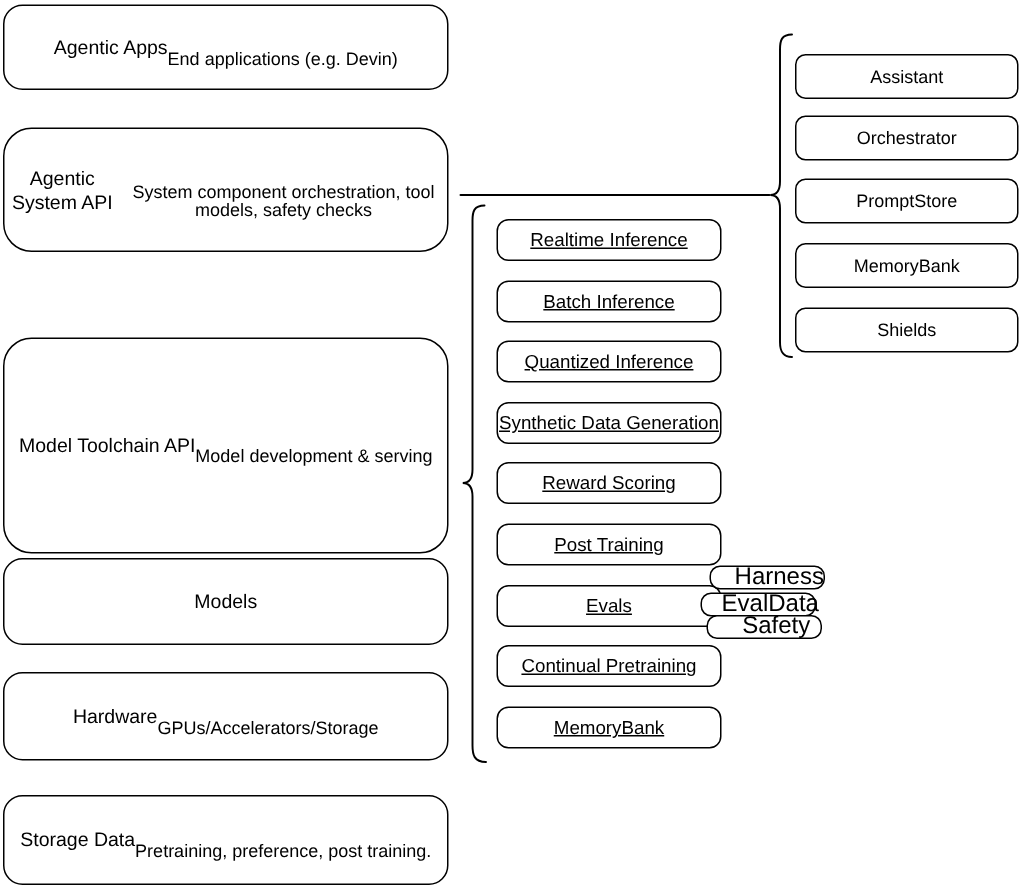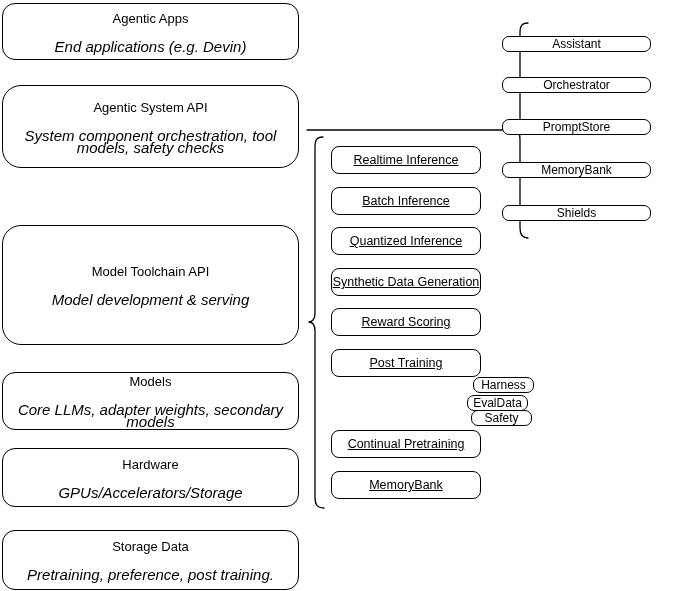--- a/index.html
+++ b/index.html
@@ -10,38 +10,39 @@
     font-family:"Liberation Sans", sans-serif;
     color:#000000;
     overflow:hidden;
   }
   .connectors{position:absolute;left:0;top:0;z-index:0;}
   .box{
     position:absolute;
     box-sizing:border-box;
     border:1.3px solid #000000;
     background:#ffffff;
-    display:flex;flex-direction:column;
+    display:flex;flex-direction:row;
     align-items:center;justify-content:center;
     text-align:center;
     z-index:1;
   }
   .lbox{left:2px;width:297px;border-radius:13px;}
   .lbox.big{border-radius:19px;}
   .ltitle{font-size:13px;line-height:16px;}
-  .lsub{font-size:15px;line-height:12px;margin-top:14px;font-style:italic;}
+  .lsub{font-size:12px;line-height:12px;margin-top:14px;}
   .mbox{left:331px;width:150px;height:28px;border-radius:8px;font-size:12.5px;text-decoration:underline;}
-  .rbox{left:502px;width:149px;height:16px;border-radius:7px;font-size:12px;}
+  .rbox{left:530px;width:149px;height:30px;border-radius:7px;font-size:12px;}
   .pill{
     position:absolute;width:59px;height:14px;
     border:1.3px solid #000000;border-radius:7px;
     background:#ffffff;
     display:flex;align-items:center;justify-content:center;
-    font-size:12px;line-height:14px;
+    font-size:16px;line-height:14px;
     z-index:2;
+    padding-left:16px;
   }
 </style>
 </head>
 <body>
 
 <div class="canvas">
 
   <svg class="connectors" width="682" height="591" viewBox="0 0 682 591" fill="none" stroke="#000000" stroke-width="1.3" stroke-linecap="round">
     <path d="M 307,130 L 513,130"></path>
     <path d="M 323,137 C 316,137 315,141 315,147
@@ -57,46 +58,46 @@
   <div class="box lbox" style="top:3px;height:57px">
     <div class="ltitle">Agentic Apps</div>
     <div class="lsub">End applications (e.g. Devin)</div>
   </div>
 
   <div class="box lbox big" style="top:85px;height:83px">
     <div class="ltitle">Agentic System API</div>
     <div class="lsub">System component orchestration, tool models, safety checks</div>
   </div>
 
-  <div class="box lbox big" style="top:225px;height:120px">
+  <div class="box lbox big" style="top:225px;height:144px">
     <div class="ltitle">Model Toolchain API</div>
     <div class="lsub">Model development &amp; serving</div>
   </div>
 
   <div class="box lbox" style="top:372px;height:58px">
     <div class="ltitle">Models</div>
-    <div class="lsub">Core LLMs, adapter weights, secondary models</div>
   </div>
 
   <div class="box lbox" style="top:448px;height:59px">
     <div class="ltitle">Hardware</div>
     <div class="lsub">GPUs/Accelerators/Storage</div>
   </div>
 
   <div class="box lbox" style="top:530px;height:60px">
     <div class="ltitle">Storage Data</div>
     <div class="lsub">Pretraining, preference, post training.</div>
   </div>
 
   <div class="box mbox" style="top:146px">Realtime Inference</div>
   <div class="box mbox" style="top:187px">Batch Inference</div>
   <div class="box mbox" style="top:227px">Quantized Inference</div>
   <div class="box mbox" style="top:268px">Synthetic Data Generation</div>
   <div class="box mbox" style="top:308px">Reward Scoring</div>
   <div class="box mbox" style="top:349px">Post Training</div>
+  <div class="box mbox" style="top:390px">Evals</div>
   <div class="box mbox" style="top:430px">Continual Pretraining</div>
   <div class="box mbox" style="top:471px">MemoryBank</div>
 
   <div class="pill" style="left:473px;top:377px">Harness</div>
   <div class="pill" style="left:467px;top:395px">EvalData</div>
   <div class="pill" style="left:471px;top:410px">Safety</div>
 
   <div class="box rbox" style="top:36px">Assistant</div>
   <div class="box rbox" style="top:77px">Orchestrator</div>
   <div class="box rbox" style="top:119px">PromptStore</div>

